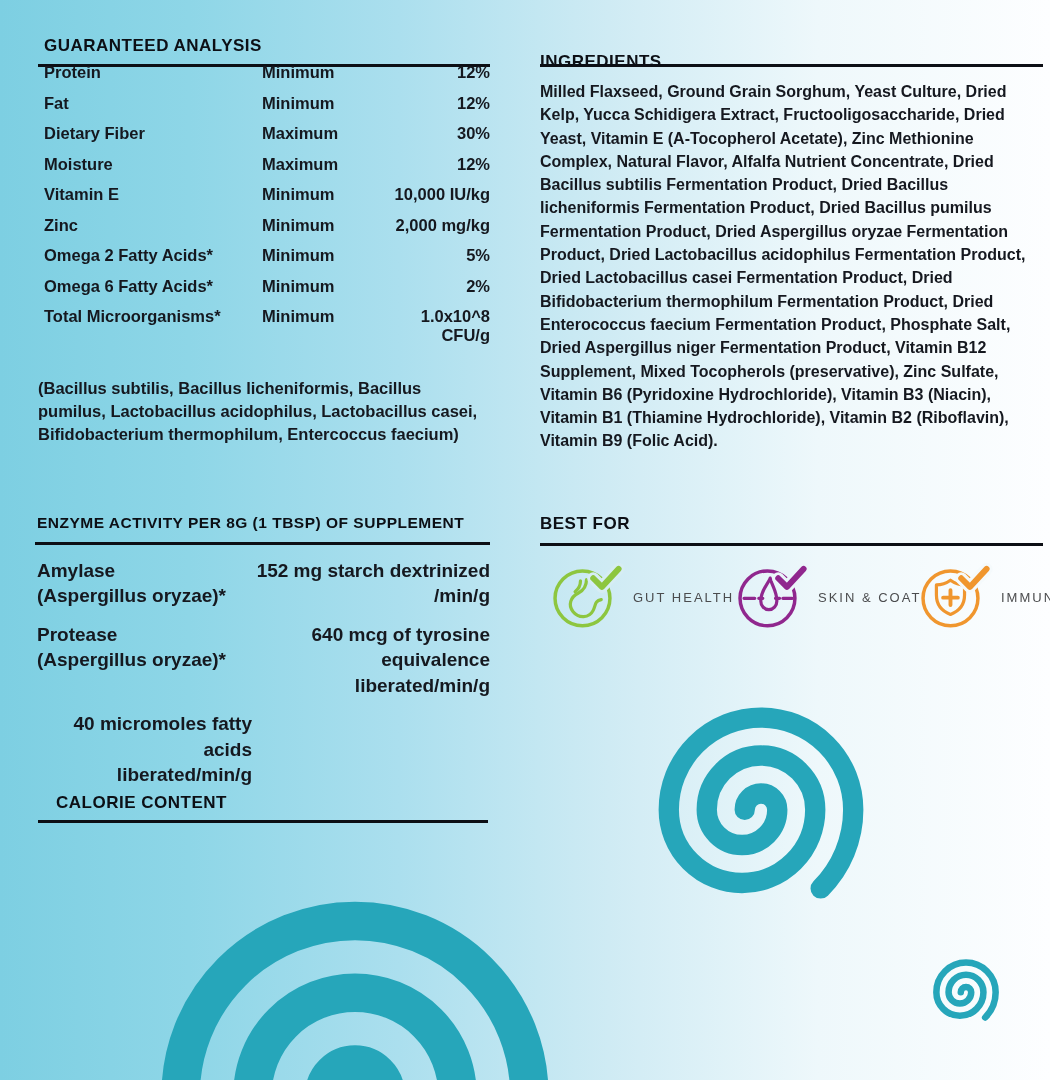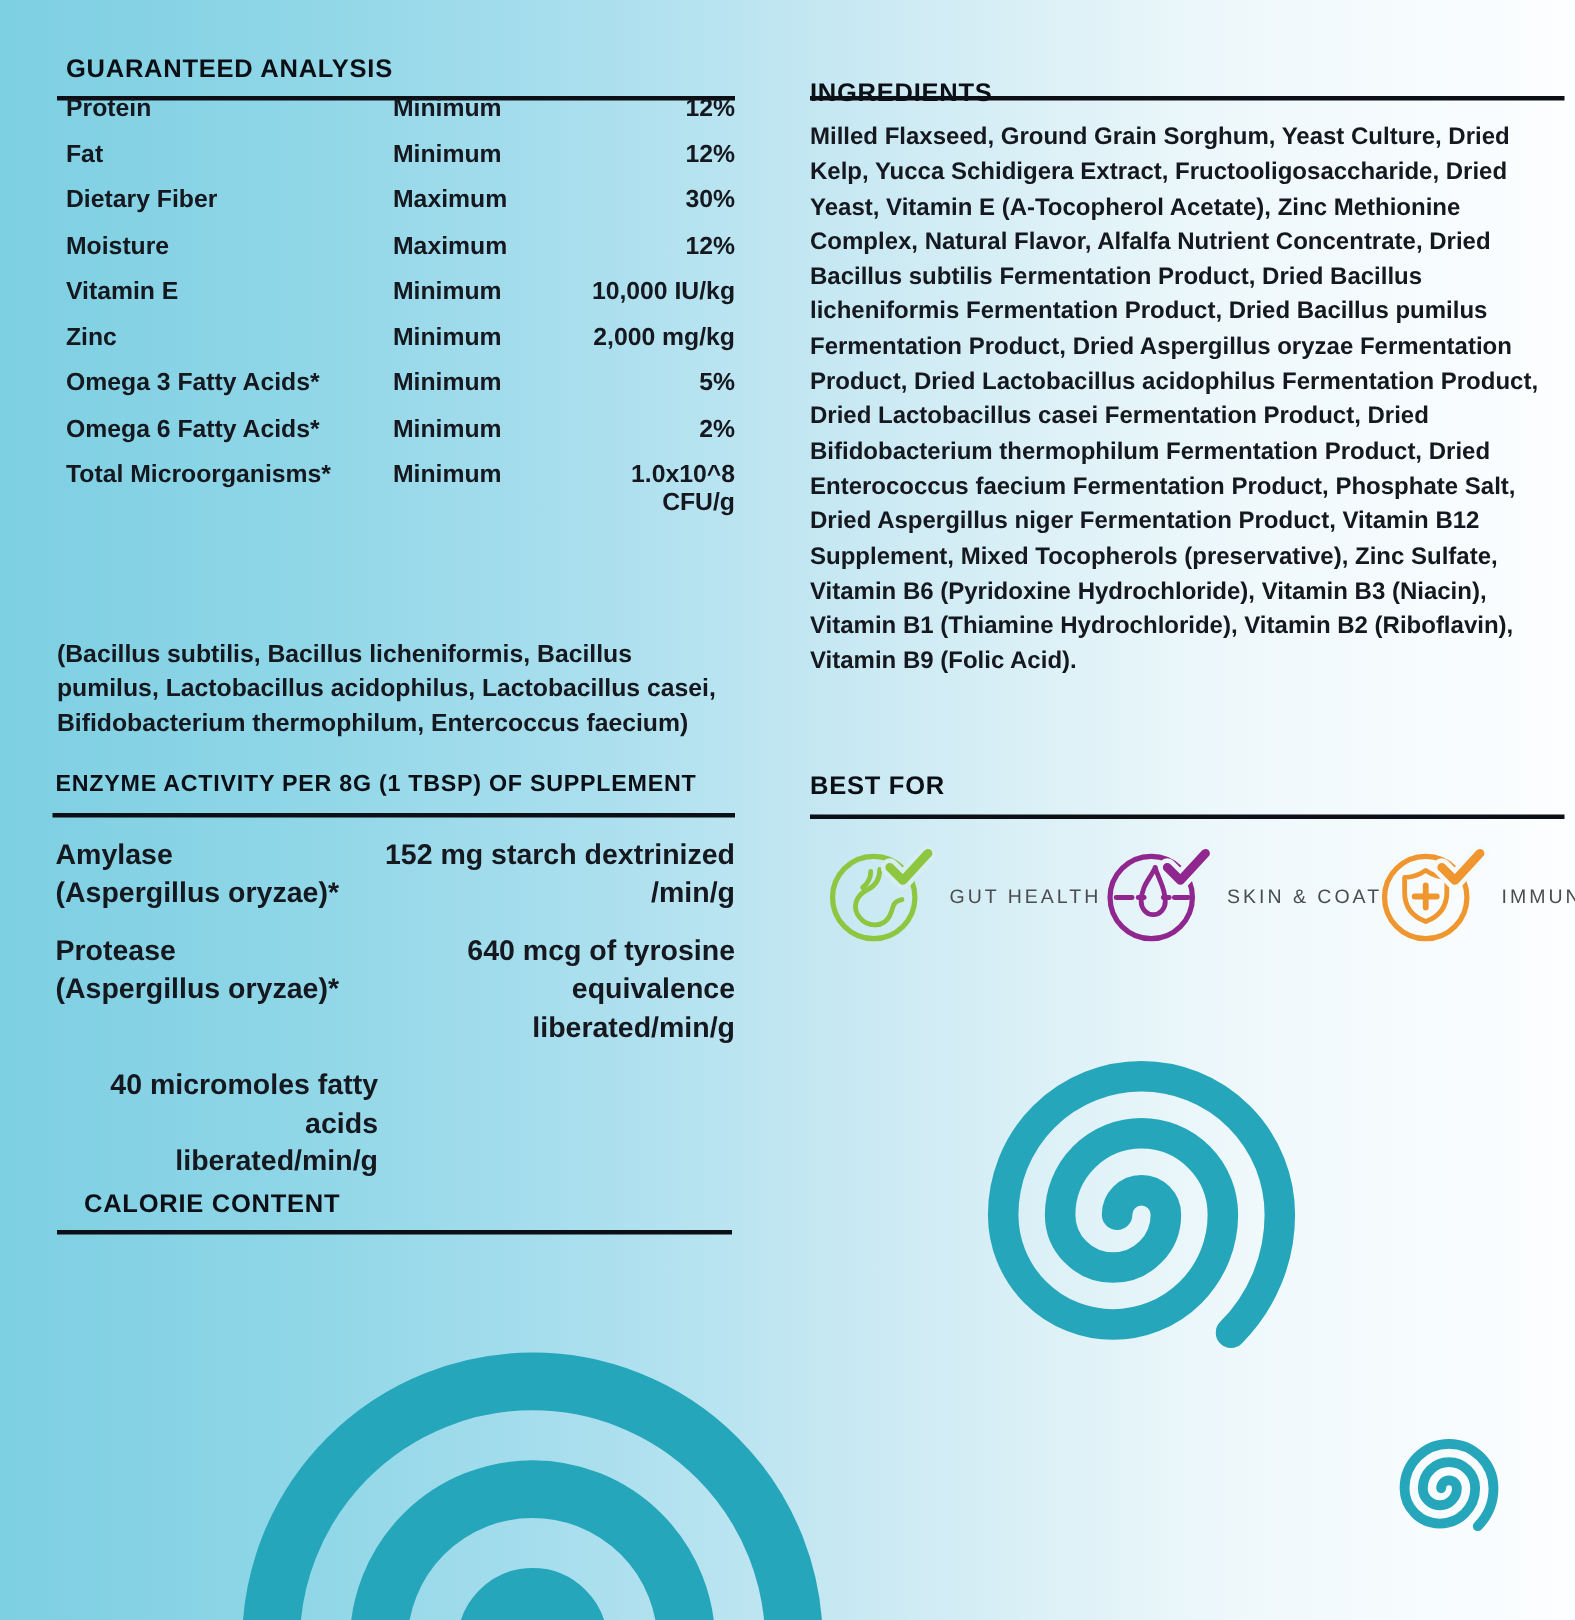--- a/index.html
+++ b/index.html
@@ -11,21 +11,21 @@
   }
   .abs{position:absolute;}
   .sec-title{font-weight:800;font-size:17px;letter-spacing:.5px;color:#0c0f15;}
   .rule{height:3px;background:#0c0f15;}
   
   .ga-row{display:grid;grid-template-columns:224px 122px 1fr;align-items:baseline;}
   .ga-rows{display:flex;flex-direction:column;gap:11.5px;font-size:16.5px;font-weight:700;}
   .ga-nutrient{padding-left:6px;}
   .ga-value{text-align:right;}
   
-  .note{font-size:16.5px;font-weight:700;line-height:1.38;margin-top:48px;}
+  .note{font-size:16.5px;font-weight:700;line-height:1.38;}
   
   .enz-rows{display:flex;flex-direction:column;gap:13px;font-size:19px;font-weight:700;line-height:1.34;}
   .enz-row{display:grid;grid-template-columns:215px 1fr;}
   .enz-value{text-align:right;}
   .footnote{font-size:15px;font-weight:700;line-height:1.36;}
   .cal-line{font-size:16px;font-weight:700;}
   
   .ing-text{font-size:16px;font-weight:700;line-height:23.3px;}
   
   .bf-item{position:absolute;display:flex;align-items:center;gap:9px;}
@@ -66,21 +66,21 @@
       <span class="ga-nutrient">Vitamin E</span>
       <span>Minimum</span>
       <span class="ga-value">10,000 IU/kg</span>
     </div>
     <div class="ga-row">
       <span class="ga-nutrient">Zinc</span>
       <span>Minimum</span>
       <span class="ga-value">2,000 mg/kg</span>
     </div>
     <div class="ga-row">
-      <span class="ga-nutrient">Omega 3 Fatty Acids*</span>
+      <span class="ga-nutrient">Omega 2 Fatty Acids*</span>
       <span>Minimum</span>
       <span class="ga-value">5%</span>
     </div>
     <div class="ga-row">
       <span class="ga-nutrient">Omega 6 Fatty Acids*</span>
       <span>Minimum</span>
       <span class="ga-value">2%</span>
     </div>
     <div class="ga-row">
       <span class="ga-nutrient">Total Microorganisms*</span>

